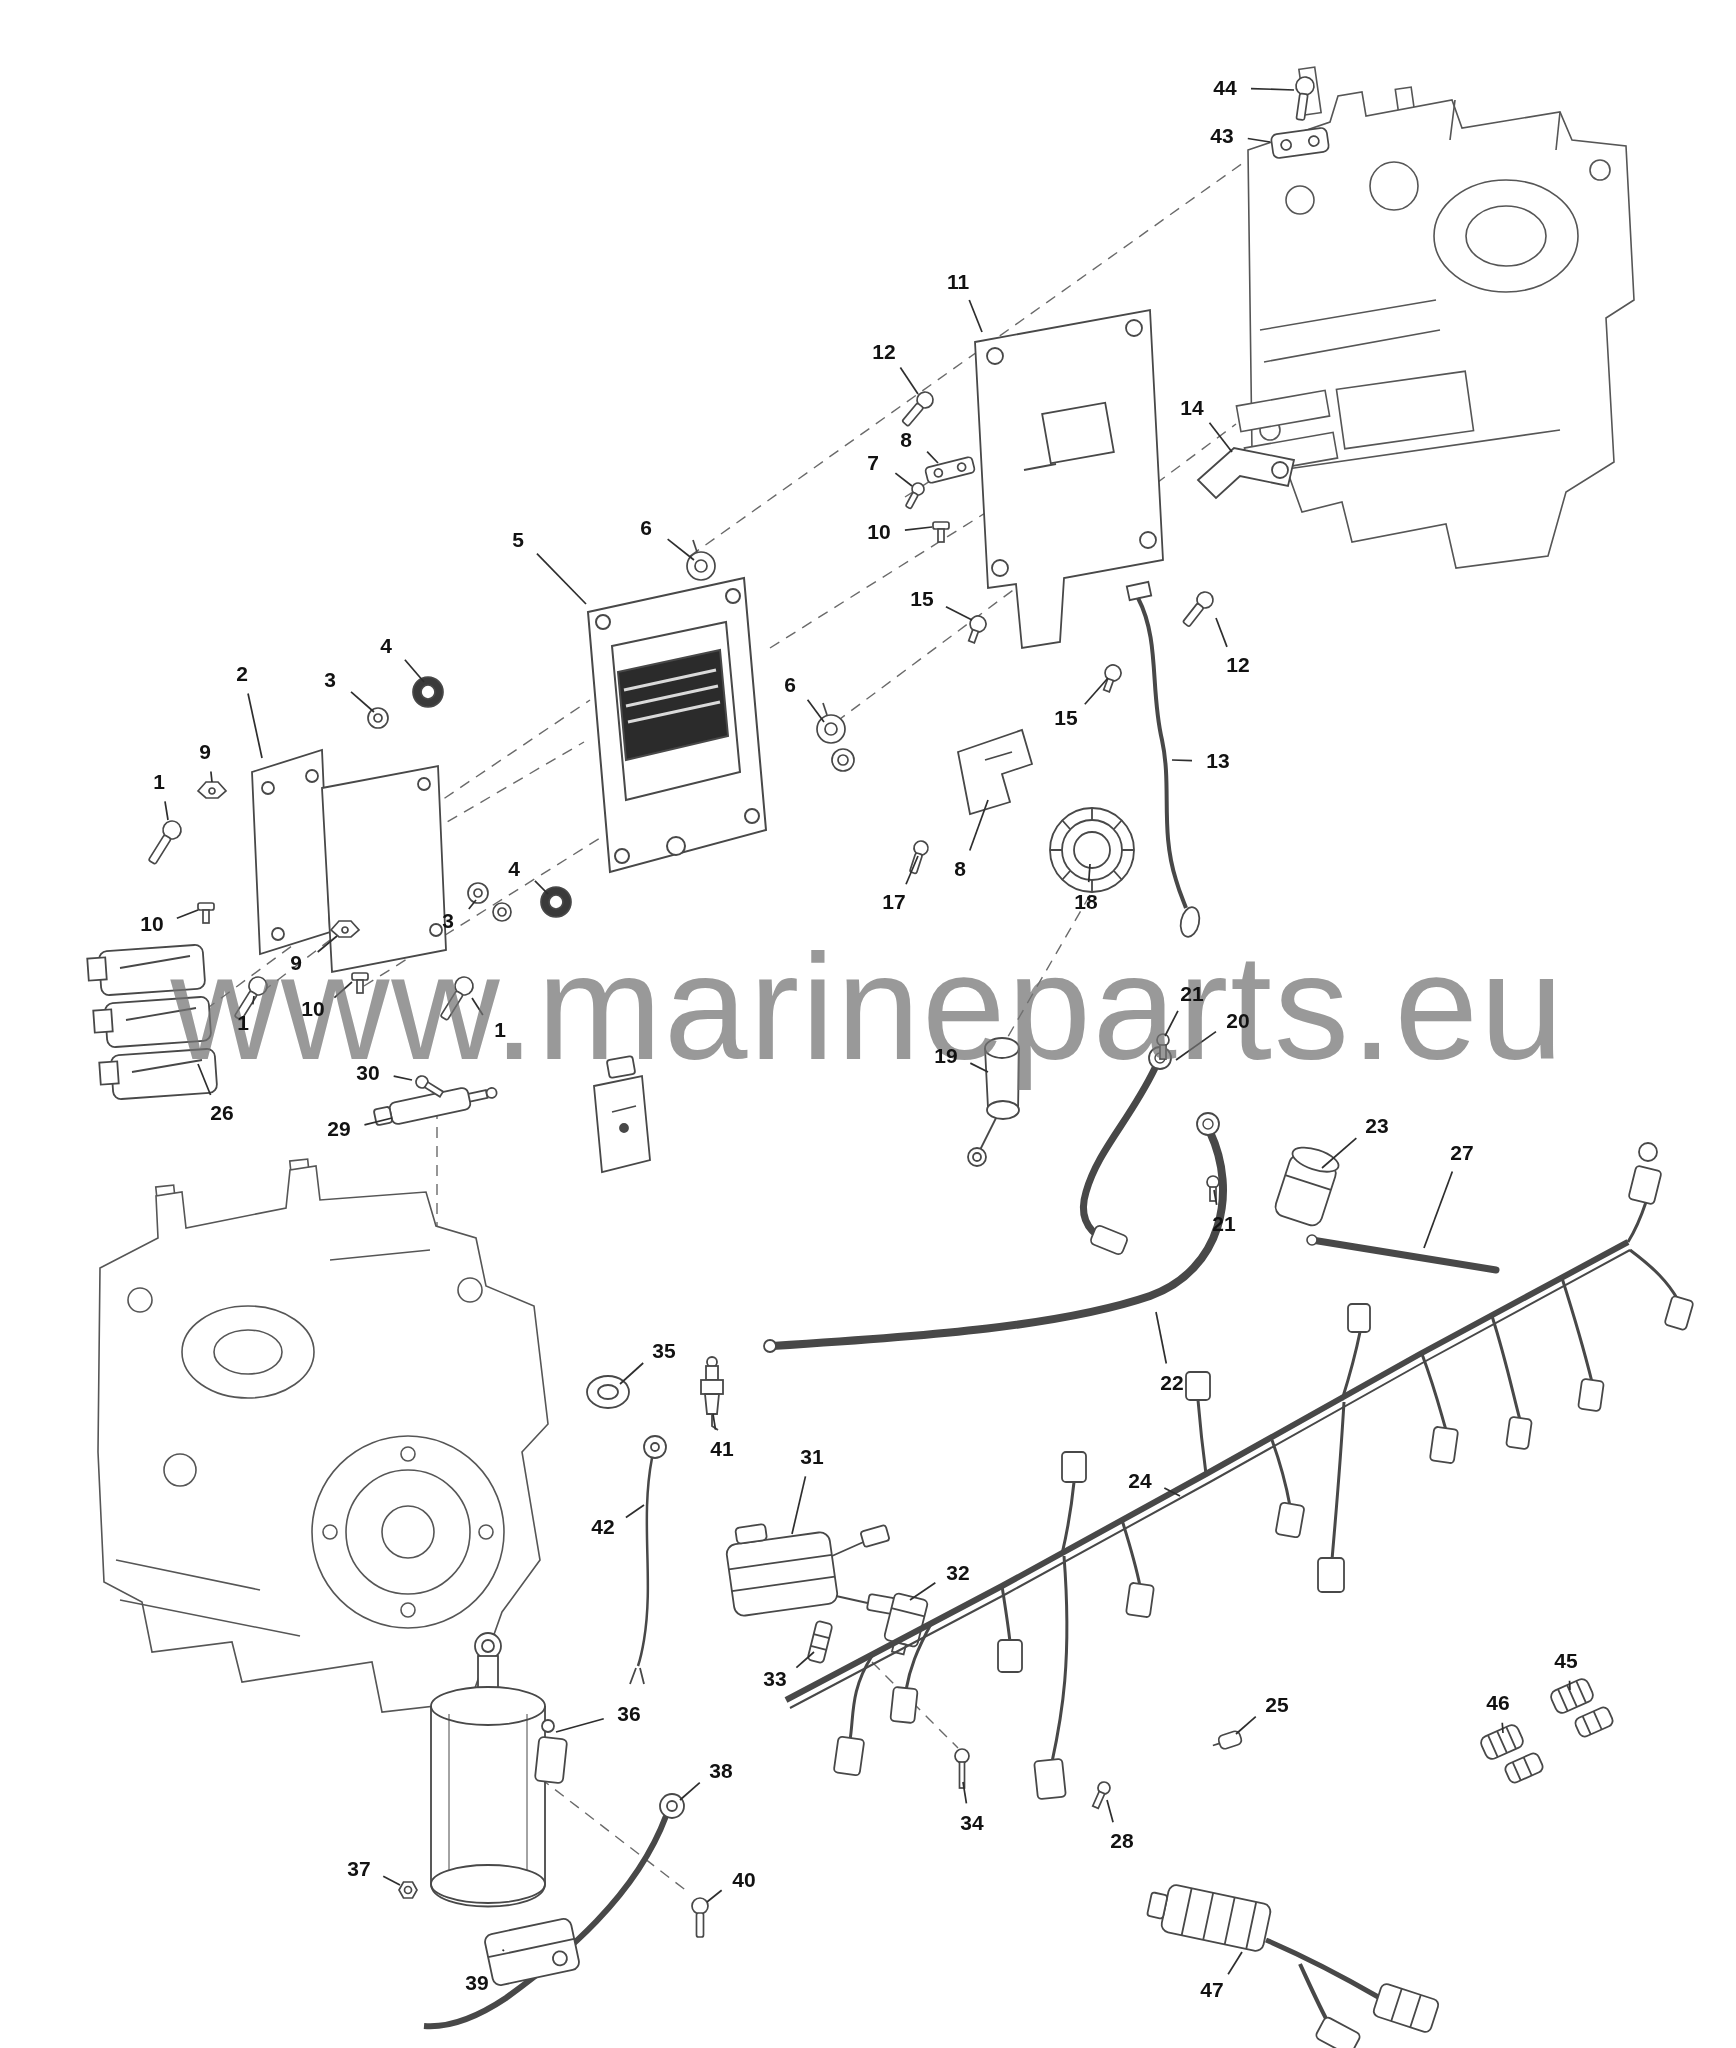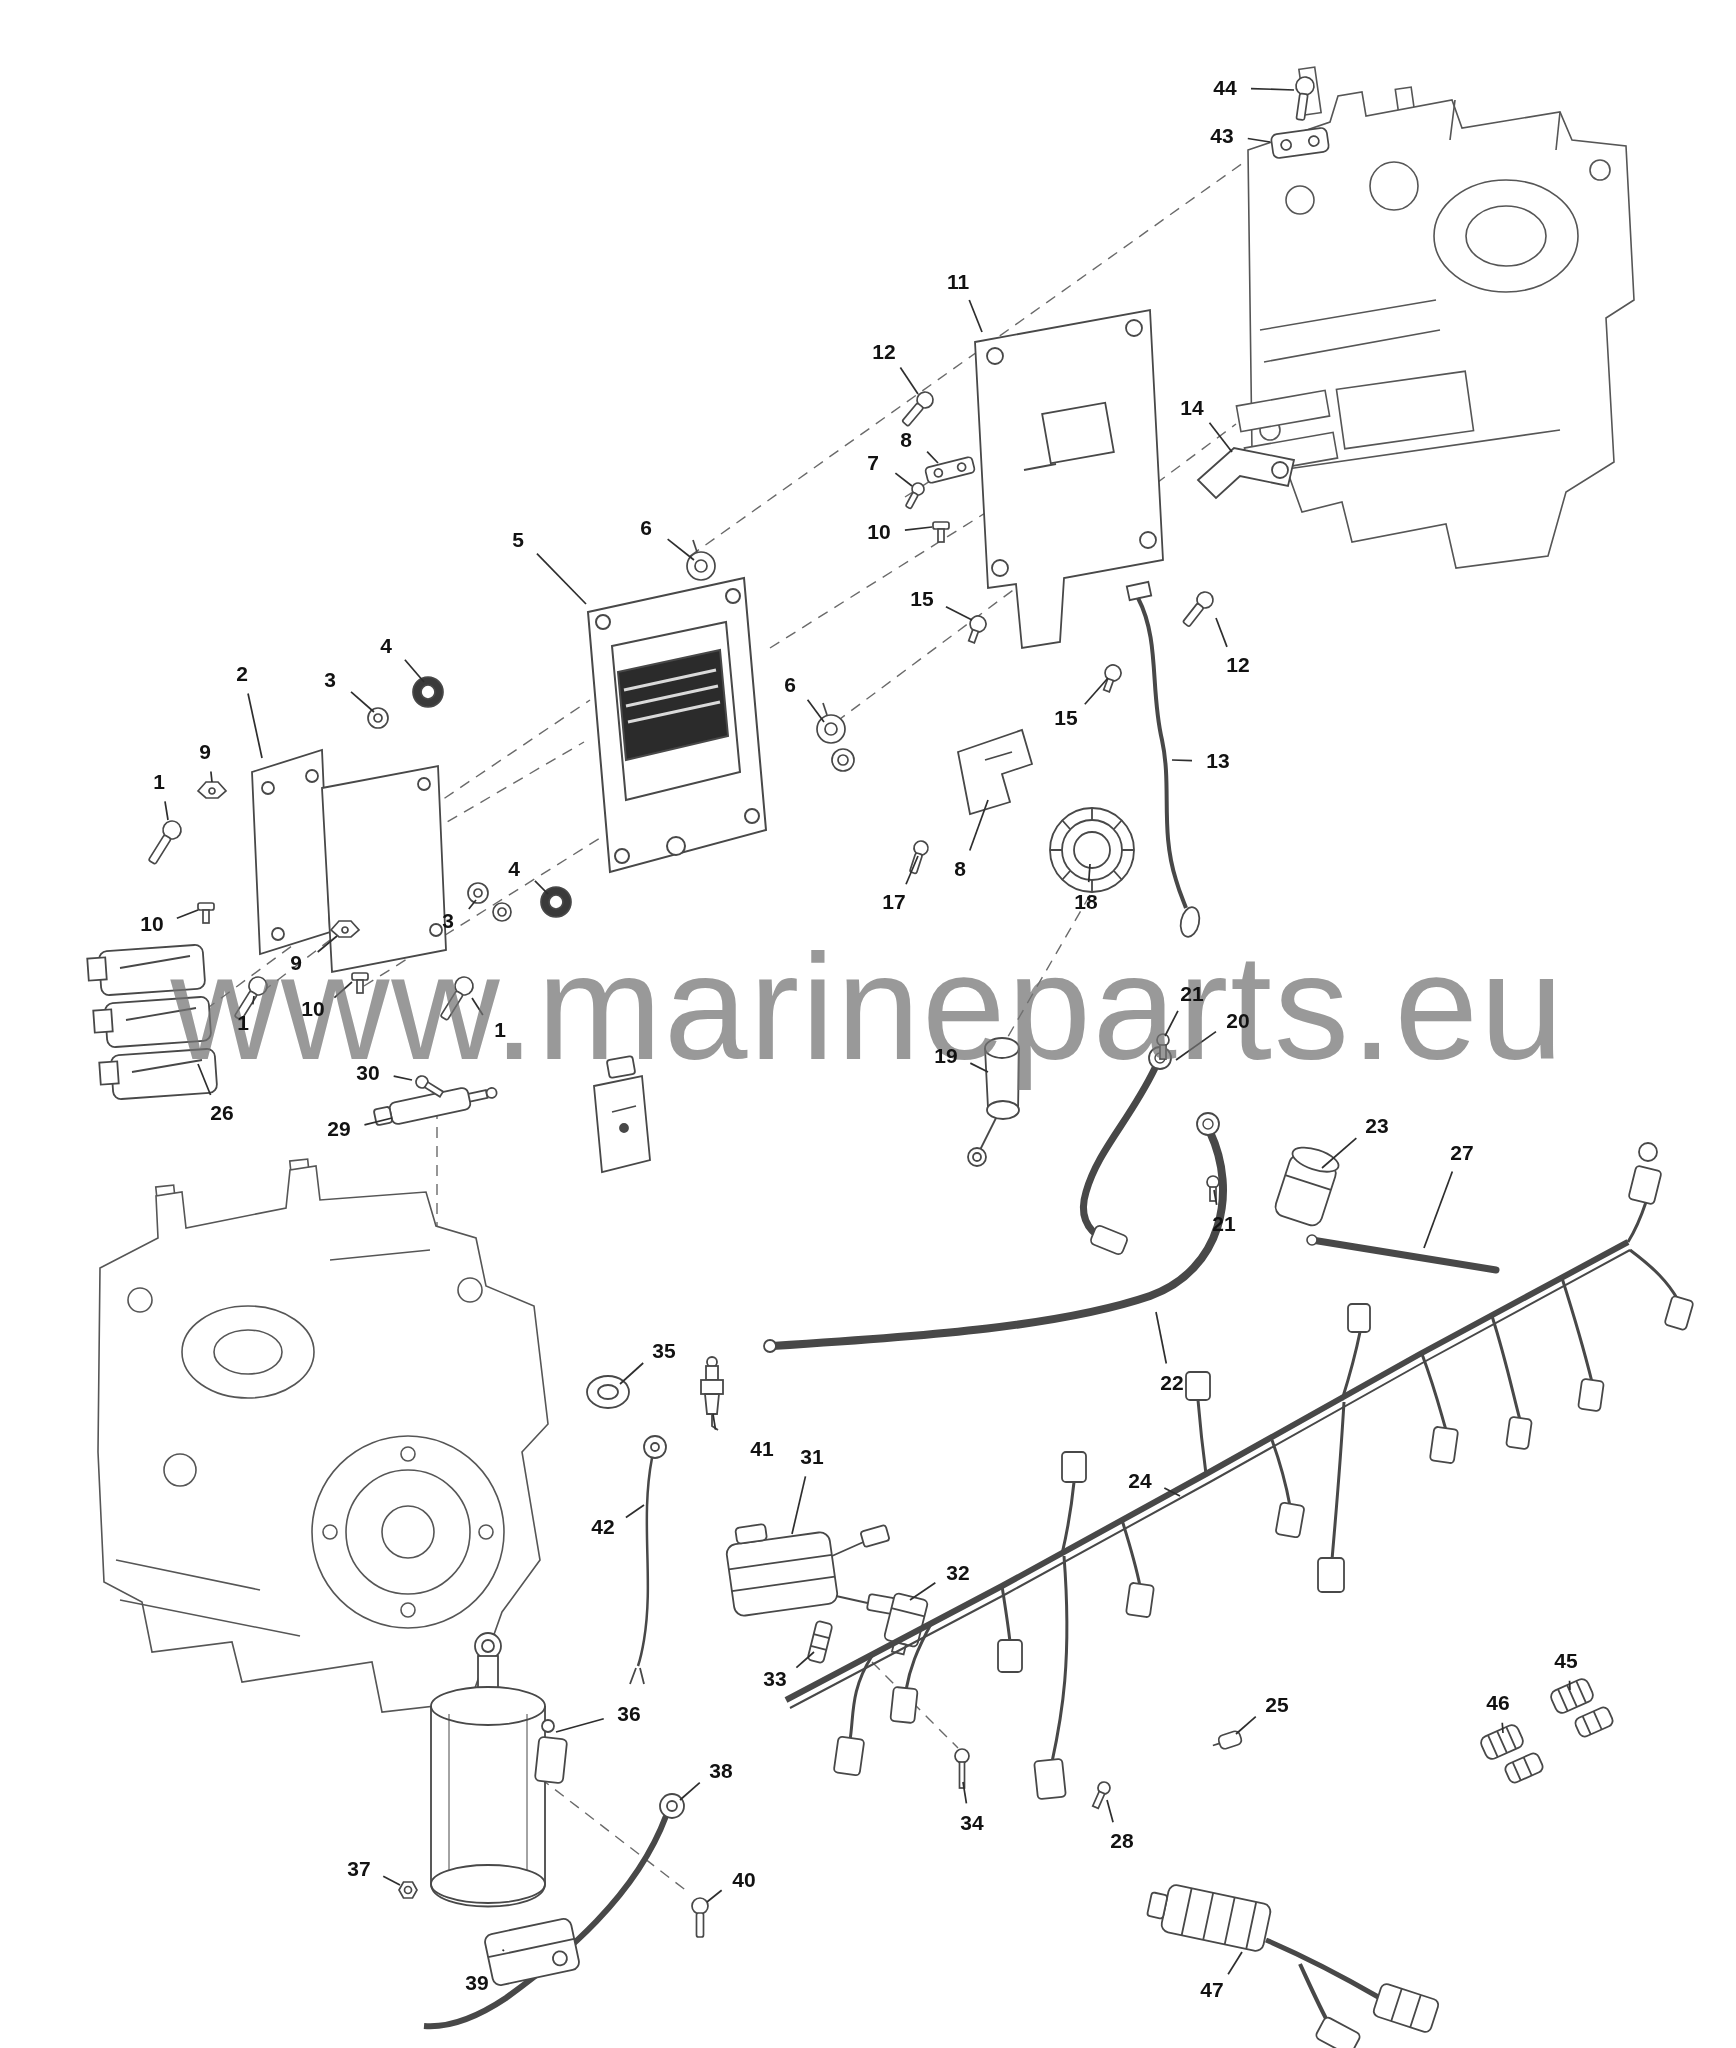--- a/index.html
+++ b/index.html
@@ -576,21 +576,21 @@
       <div class="callout" style="left: 368px; top: 1073px;">30</div>
       <div class="callout" style="left: 339px; top: 1129px;">29</div>
       <div class="callout" style="left: 946px; top: 1056px;">19</div>
       <div class="callout" style="left: 1192px; top: 994px;">21</div>
       <div class="callout" style="left: 1238px; top: 1021px;">20</div>
       <div class="callout" style="left: 1377px; top: 1126px;">23</div>
       <div class="callout" style="left: 1462px; top: 1153px;">27</div>
       <div class="callout" style="left: 1224px; top: 1224px;">21</div>
       <div class="callout" style="left: 1172px; top: 1383px;">22</div>
       <div class="callout" style="left: 664px; top: 1351px;">35</div>
-      <div class="callout" style="left: 722px; top: 1449px; margin-left: 40px;">41</div>
+      <div class="callout" style="left: 722px; top: 1449px;">41</div>
       <div class="callout" style="left: 812px; top: 1457px;">31</div>
       <div class="callout" style="left: 603px; top: 1527px;">42</div>
       <div class="callout" style="left: 1140px; top: 1481px;">24</div>
       <div class="callout" style="left: 958px; top: 1573px;">32</div>
       <div class="callout" style="left: 775px; top: 1679px;">33</div>
       <div class="callout" style="left: 629px; top: 1714px; text-align: right;">36</div>
       <div class="callout" style="left: 1566px; top: 1661px;">45</div>
       <div class="callout" style="left: 1498px; top: 1703px;">46</div>
       <div class="callout" style="left: 1277px; top: 1705px;">25</div>
       <div class="callout" style="left: 721px; top: 1771px;">38</div>

